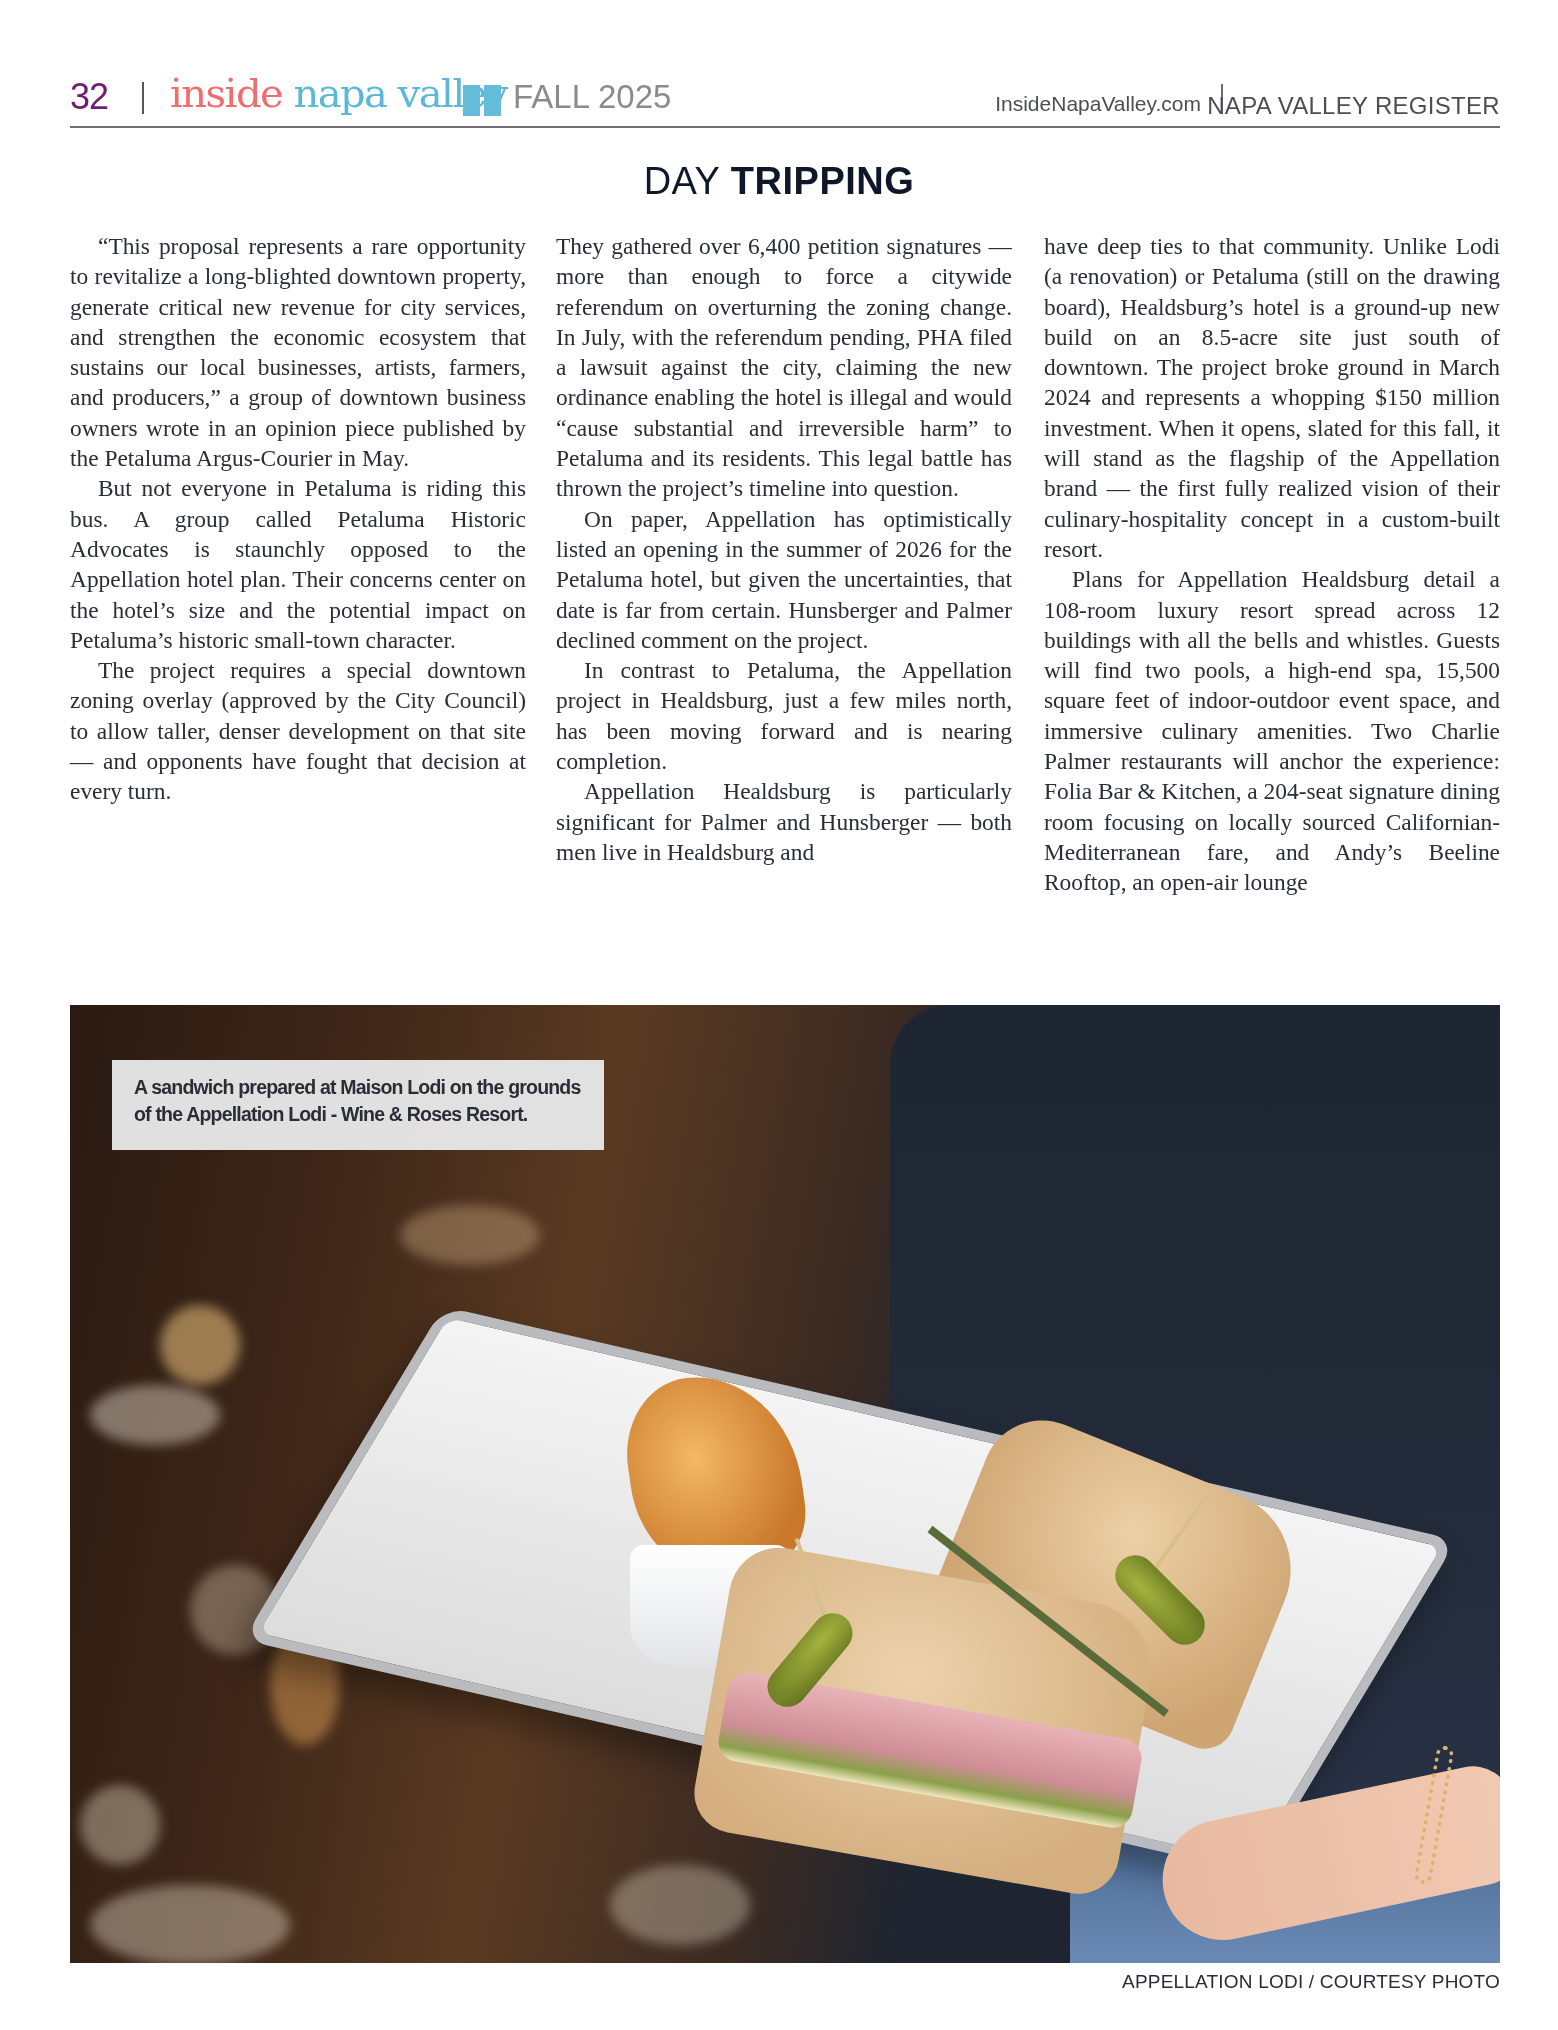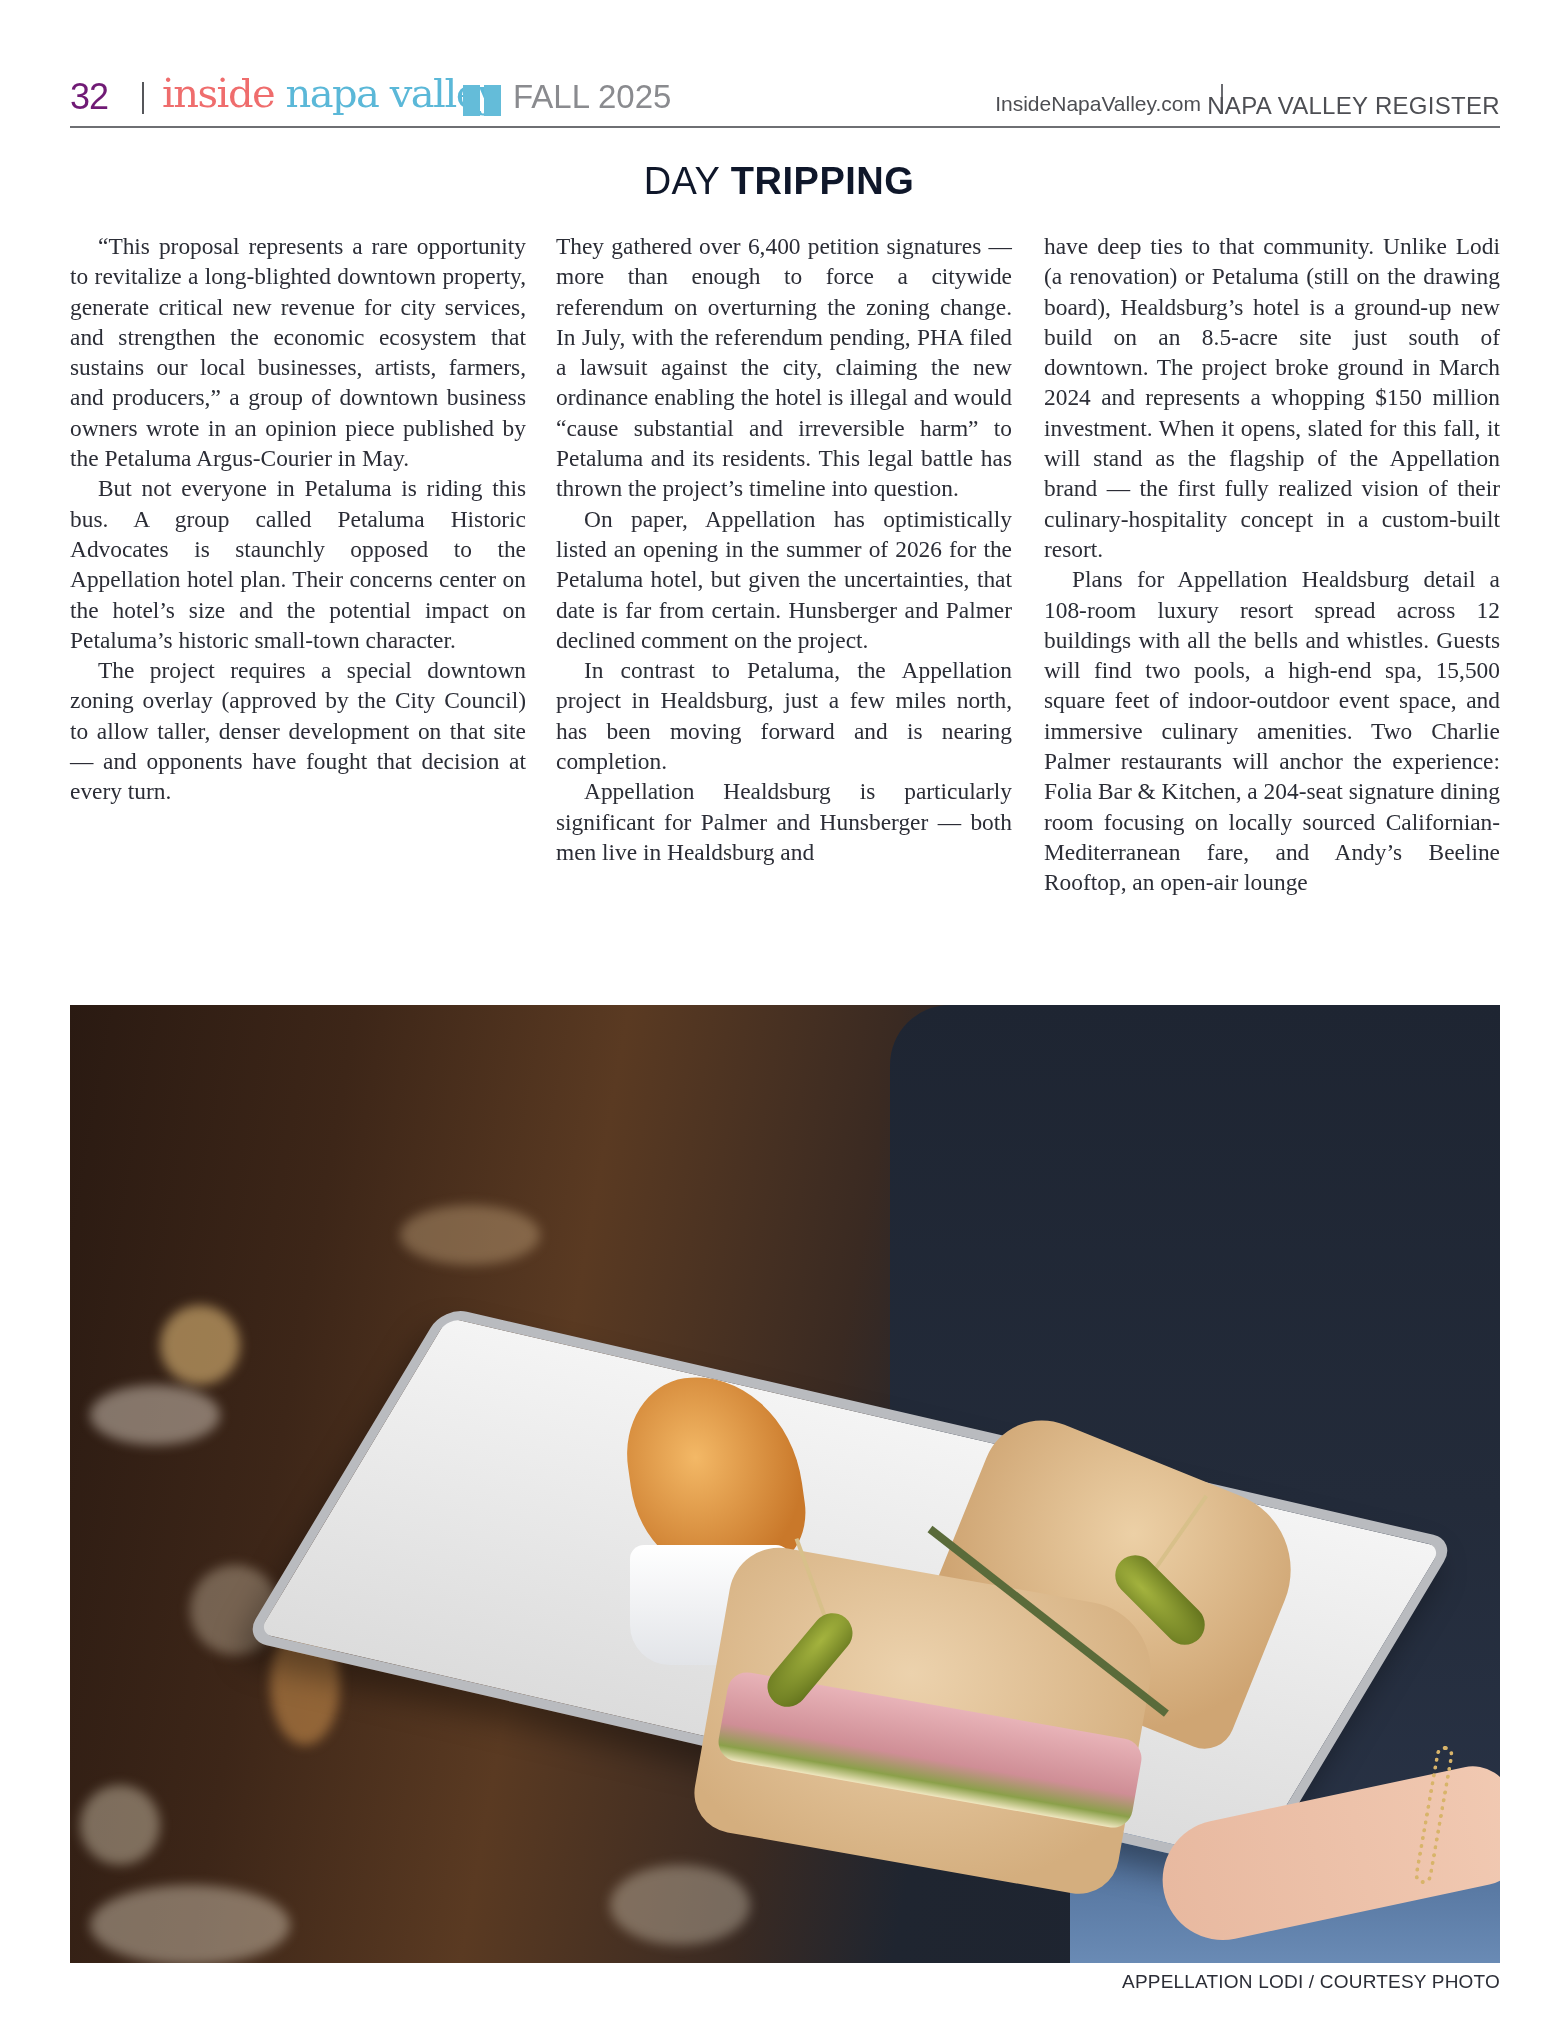--- a/index.html
+++ b/index.html
@@ -6,21 +6,21 @@
     html, body { width: 1558px; height: 2030px; background: #ffffff; overflow: hidden; }
     body { position: relative; color: #2b2d36; font-family: "Liberation Serif", serif; }
 
     
     .masthead { position: absolute; left: 70px; top: 70px; width: 1430px; height: 58px; }
     .masthead .rule { position: absolute; left: 0; right: 0; bottom: 0; height: 2px; background: #6e6f73; }
     .page-num { position: absolute; left: 0; top: 6px; font-family: "Liberation Sans", sans-serif; font-size: 36px; color: #701a75; letter-spacing: -1px; }
     .vbar { position: absolute; width: 2px; background: #55565a; }
     .vbar.left { left: 72px; top: 12px; height: 32px; }
     .logo { position: absolute; left: 92px; top: 0px; font-family: "DejaVu Serif", serif; font-size: 40px; letter-spacing: -1.5px; white-space: nowrap; }
-    .logo .w1 { color: #ef6d6d; }
+    .logo .w1 { color: #ef6d6d; margin-left: 8px; }
     .logo .w2 { color: #5bb8d8; }
     .logo-blocks { position: absolute; left: 393px; top: 15px; width: 38px; height: 31px; display: flex; gap: 4px; }
     .logo-blocks span { flex: 1; background: #64bcd9; }
     .issue { position: absolute; left: 443px; top: 8px; font-family: "Liberation Sans", sans-serif; font-size: 33px; color: #8a8b8f; letter-spacing: 0px; }
     .site { position: absolute; right: 299px; top: 22px; font-family: "Liberation Sans", sans-serif; font-size: 21px; color: #4d4e53; }
     .vbar.right { right: 277px; top: 14px; height: 30px; background: #6a6b70; }
     .paper { position: absolute; right: 0; top: 22px; font-family: "Liberation Sans", sans-serif; font-size: 24px; color: #4d4e53; letter-spacing: 0.3px; }
 
     
     .section-title { position: absolute; left: 0; width: 1558px; top: 160px; text-align: center; font-family: "Liberation Sans", sans-serif; font-size: 38px; color: #0f172a; letter-spacing: 0.5px; }
@@ -126,15 +126,18 @@
   <div class="bread-front"></div>
   <div class="meat"></div>
   <div class="rosemary"></div>
   <div class="pick" style="left:745px;top:530px;transform:rotate(-20deg);"></div>
   <div class="pickle" style="left:720px;top:600px;transform:rotate(40deg);"></div>
   <div class="pick" style="left:1100px;top:480px;transform:rotate(35deg);"></div>
   <div class="pickle" style="left:1070px;top:540px;transform:rotate(-45deg);"></div>
   <div class="arm"></div>
   <div class="bracelet"></div>
 
+  <div class="caption-box">
+    <div class="caption-text">A sandwich prepared at Maison Lodi on the grounds of the Appellation Lodi - Wine &amp; Roses Resort.</div>
+  </div>
 </div>
 
 <div class="credit">APPELLATION LODI / COURTESY PHOTO</div>
 
 </body></html>

